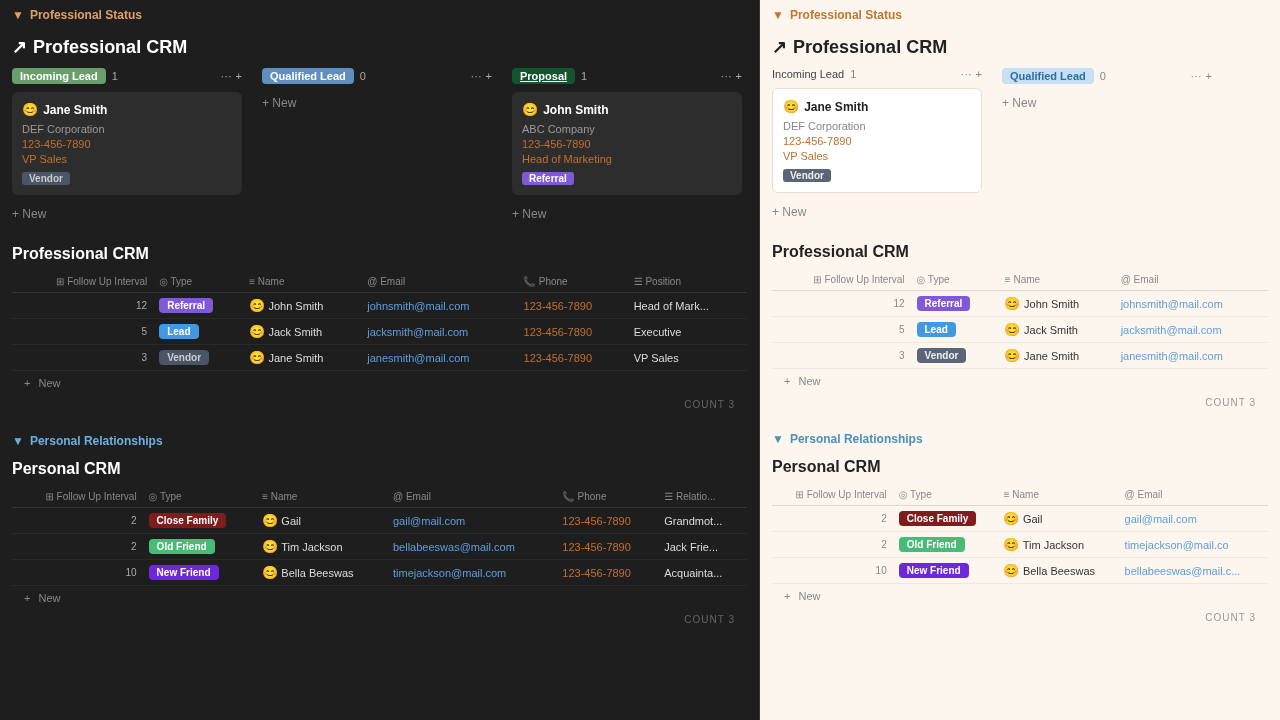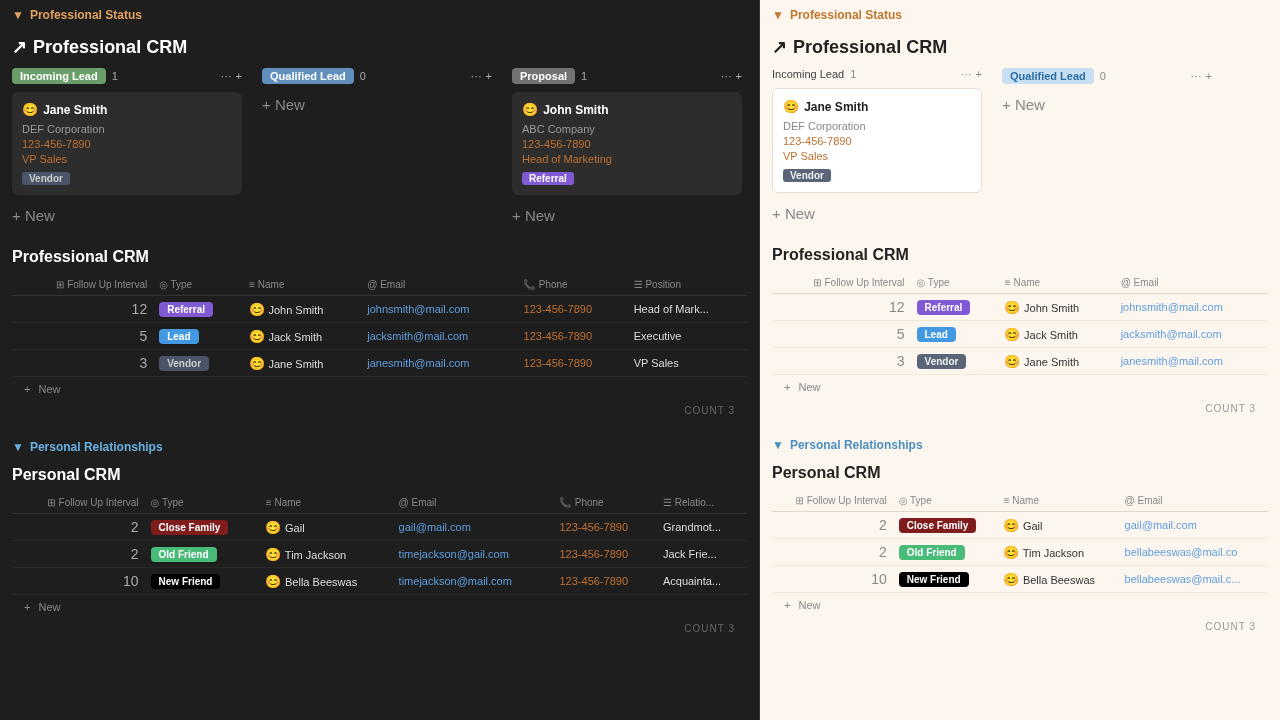--- a/index.html
+++ b/index.html
@@ -82,21 +82,21 @@
     .status-badge {
       padding: 2px 8px;
       border-radius: 4px;
       font-size: 11px;
       font-weight: 600;
       color: #fff;
     }
 
     .badge-incoming { background: #6a9e6a; }
     .badge-qualified { background: #5f8fbf; }
-    .badge-proposal { background: #737373; }
+    .badge-proposal { background: #14532d; text-decoration: underline; }
 
     .col-count {
       font-size: 11px;
       color: #aaa;
     }
 
     .left-panel .col-count { color: #aaa; }
     .right-panel .col-count { color: #888; }
 
     .col-actions {
@@ -154,30 +154,30 @@
       border-radius: 3px;
       font-size: 10px;
       font-weight: 600;
     }
 
     .tag-vendor { background: #4a5568; color: #ccc; }
     .tag-referral { background: #805ad5; color: #fff; }
     .tag-lead { background: #4299e1; color: #fff; }
     .tag-close-family { background: #7f1d1d; color: #fff; }
     .tag-old-friend { background: #48bb78; color: #fff; }
-    .tag-new-friend { background: #000000; color: #fff; }
+    .tag-new-friend { background: #6d28d9; color: #fff; }
 
     .left-panel .tag-vendor { background: #4a5568; color: #ccc; }
     .right-panel .tag-vendor { background: #5a6678; color: #eee; }
 
     .add-new-btn {
       display: flex;
       align-items: center;
       gap: 4px;
-      font-size: 15px;
+      font-size: 12px;
       padding: 4px 0;
       cursor: pointer;
     }
     .left-panel .add-new-btn { color: #888; }
     .right-panel .add-new-btn { color: #888; }
 
     
     .table-section {
       padding: 8px 12px;
     }
@@ -217,21 +217,21 @@
       padding: 5px 6px;
       vertical-align: middle;
       white-space: nowrap;
     }
     .left-panel td { color: #ddd; border-bottom: 1px solid #2a2a2a; }
     .right-panel td { color: #333; border-bottom: 1px solid #f0e8dc; }
 
     td.num-cell {
       text-align: right;
       color: #aaa;
-      font-size: 14px;
+      font-size: 10px;
     }
     .right-panel td.num-cell { color: #888; }
 
     td.phone-cell { color: #c07030; }
 
     td.email-cell { color: #5f9edf; }
     .right-panel td.email-cell { color: #5f9edf; }
 
     .type-badge {
       display: inline-block;
@@ -441,21 +441,21 @@
           <td><span class="type-badge tag-close-family">Close Family</span></td>
           <td><span class="avatar-emoji">😊</span> Gail</td>
           <td class="email-cell">gail@mail.com</td>
           <td class="phone-cell">123-456-7890</td>
           <td>Grandmot...</td>
         </tr>
         <tr>
           <td class="num-cell">2</td>
           <td><span class="type-badge tag-old-friend">Old Friend</span></td>
           <td><span class="avatar-emoji">😊</span> Tim Jackson</td>
-          <td class="email-cell">timejackson@gail.com</td>
+          <td class="email-cell">bellabeeswas@mail.com</td>
           <td class="phone-cell">123-456-7890</td>
           <td>Jack Frie...</td>
         </tr>
         <tr>
           <td class="num-cell">10</td>
           <td><span class="type-badge tag-new-friend">New Friend</span></td>
           <td><span class="avatar-emoji">😊</span> Bella Beeswas</td>
           <td class="email-cell">timejackson@mail.com</td>
           <td class="phone-cell">123-456-7890</td>
           <td>Acquainta...</td>
@@ -582,21 +582,21 @@
         <tr style="border-bottom:1px solid #f0e8dc;">
           <td class="num-cell" style="color:#888;">2</td>
           <td><span class="type-badge tag-close-family">Close Family</span></td>
           <td style="color:#333;"><span class="avatar-emoji">😊</span> Gail</td>
           <td class="email-cell">gail@mail.com</td>
         </tr>
         <tr style="border-bottom:1px solid #f0e8dc;">
           <td class="num-cell" style="color:#888;">2</td>
           <td><span class="type-badge tag-old-friend">Old Friend</span></td>
           <td style="color:#333;"><span class="avatar-emoji">😊</span> Tim Jackson</td>
-          <td class="email-cell">bellabeeswas@mail.co</td>
+          <td class="email-cell">timejackson@mail.co</td>
         </tr>
         <tr style="border-bottom:1px solid #f0e8dc;">
           <td class="num-cell" style="color:#888;">10</td>
           <td><span class="type-badge tag-new-friend">New Friend</span></td>
           <td style="color:#333;"><span class="avatar-emoji">😊</span> Bella Beeswas</td>
           <td class="email-cell">bellabeeswas@mail.c...</td>
         </tr>
       </tbody>
     </table>
     <div class="table-footer" style="color:#888;">

